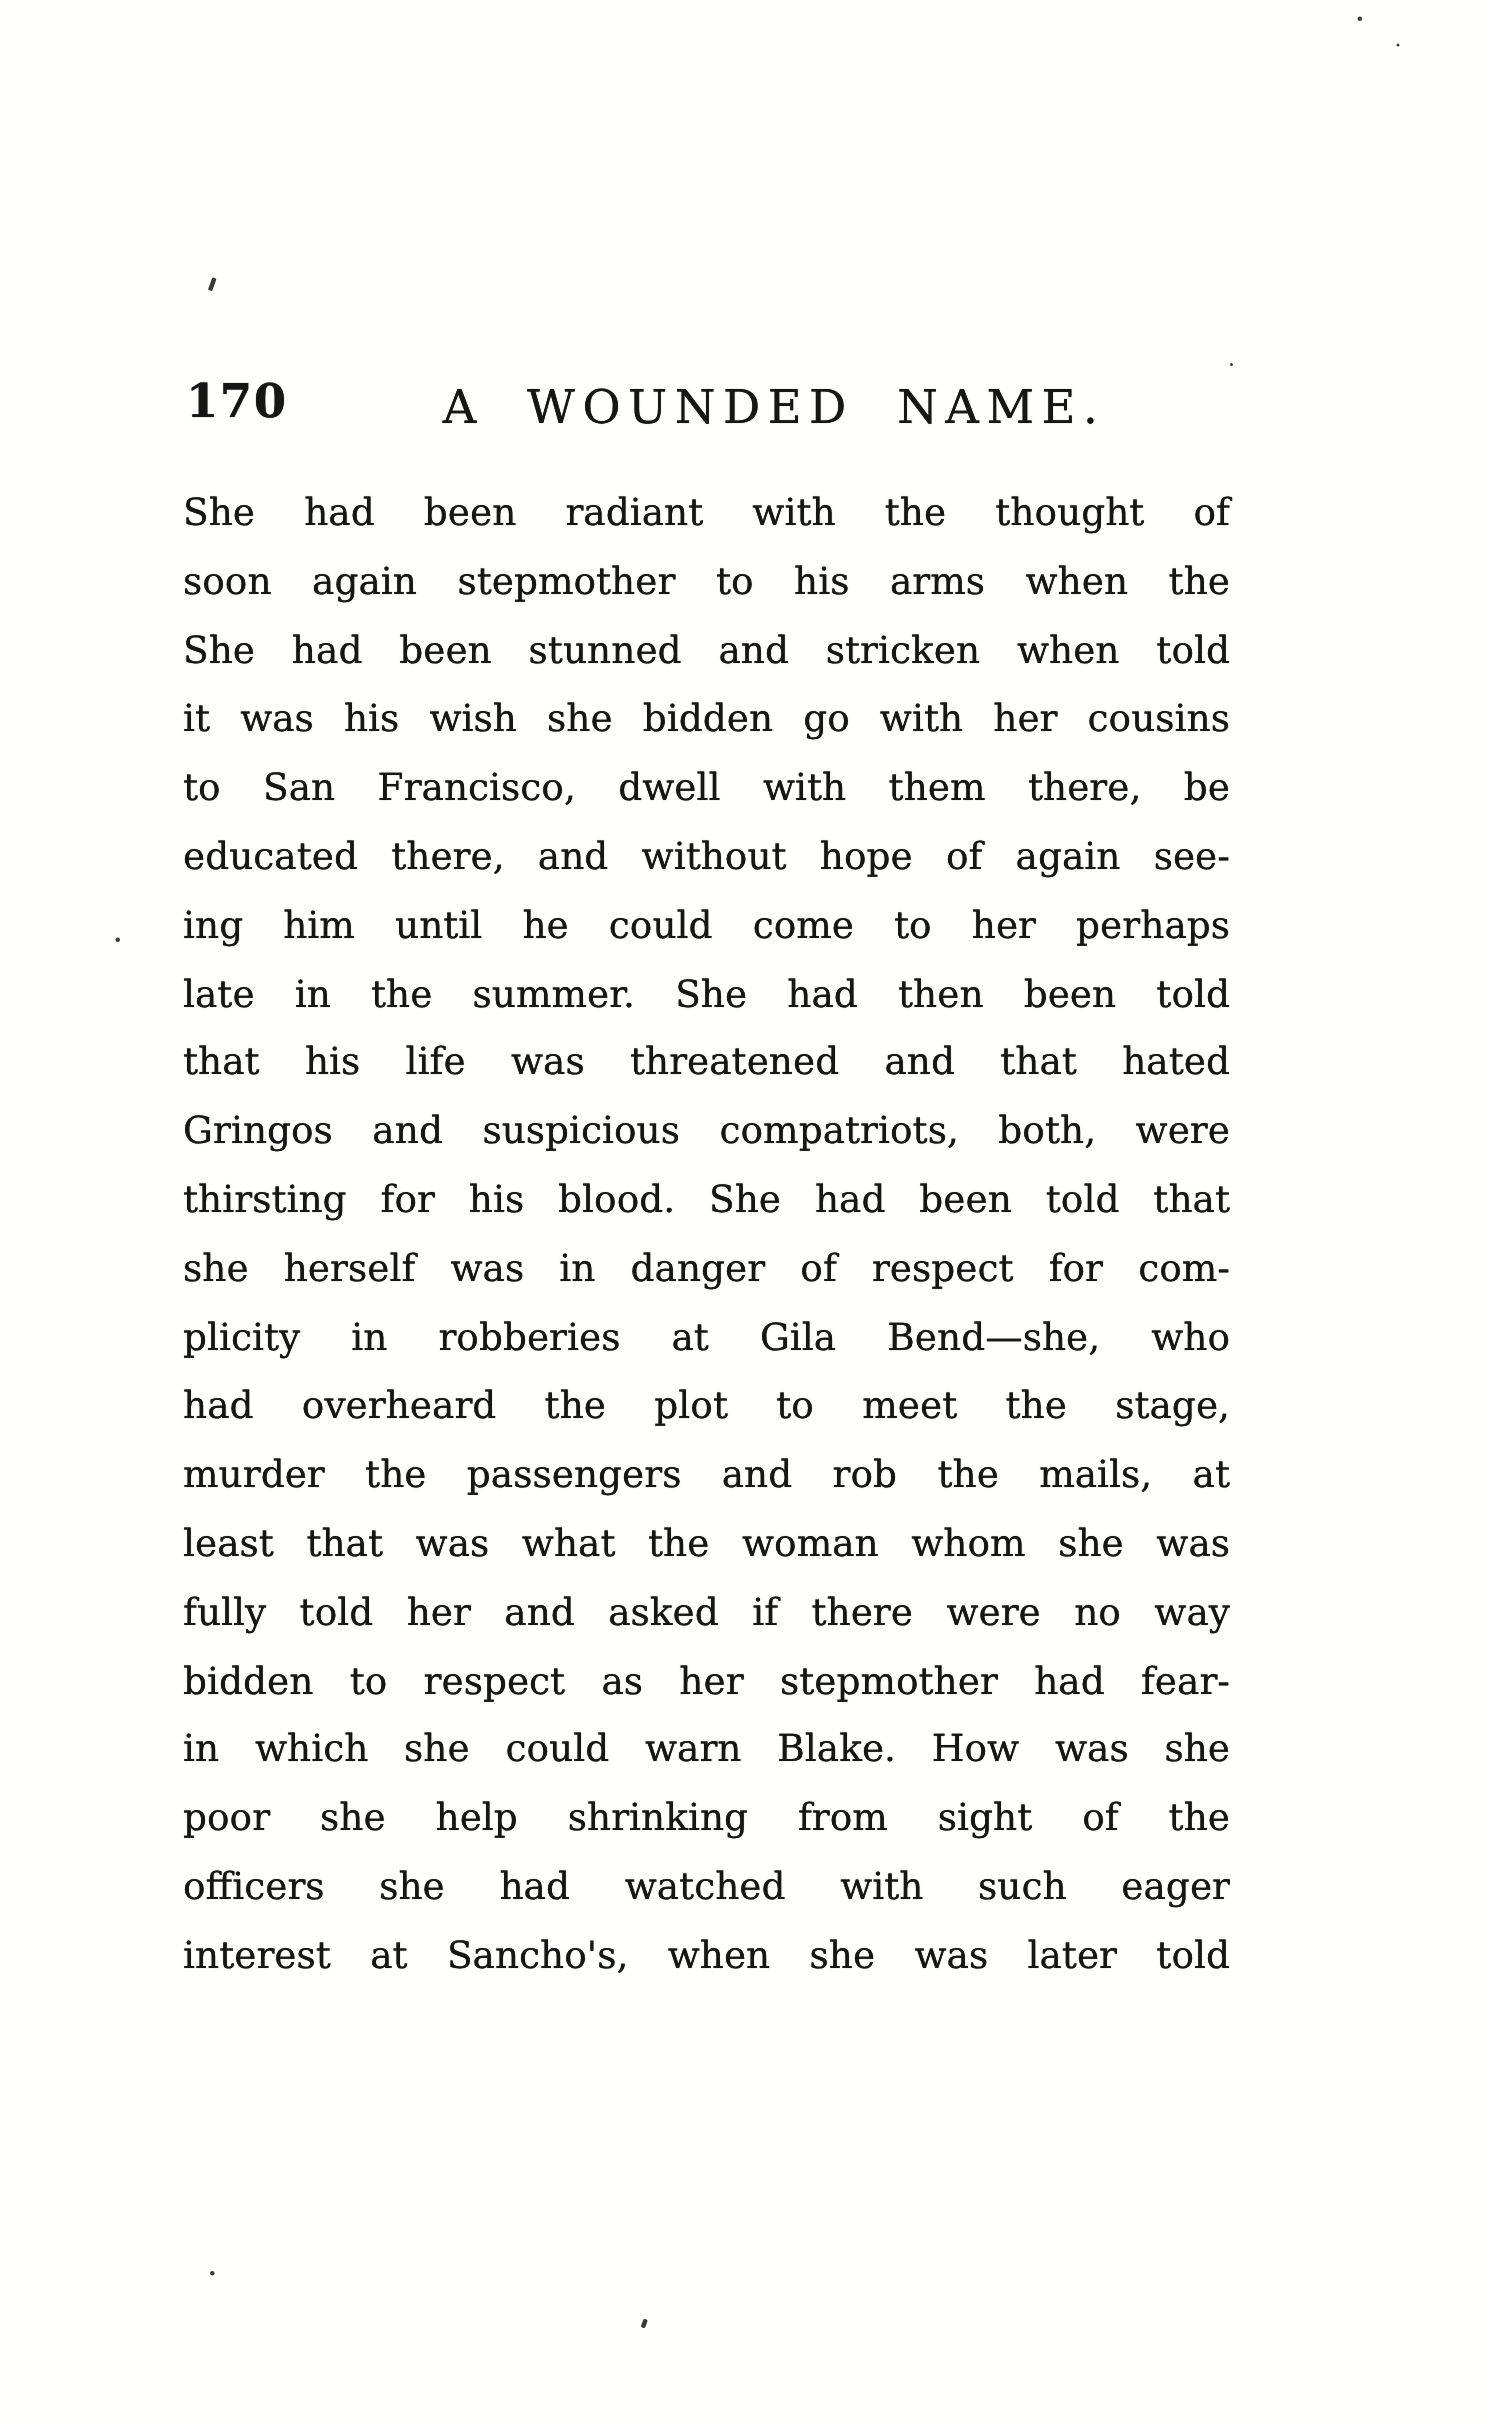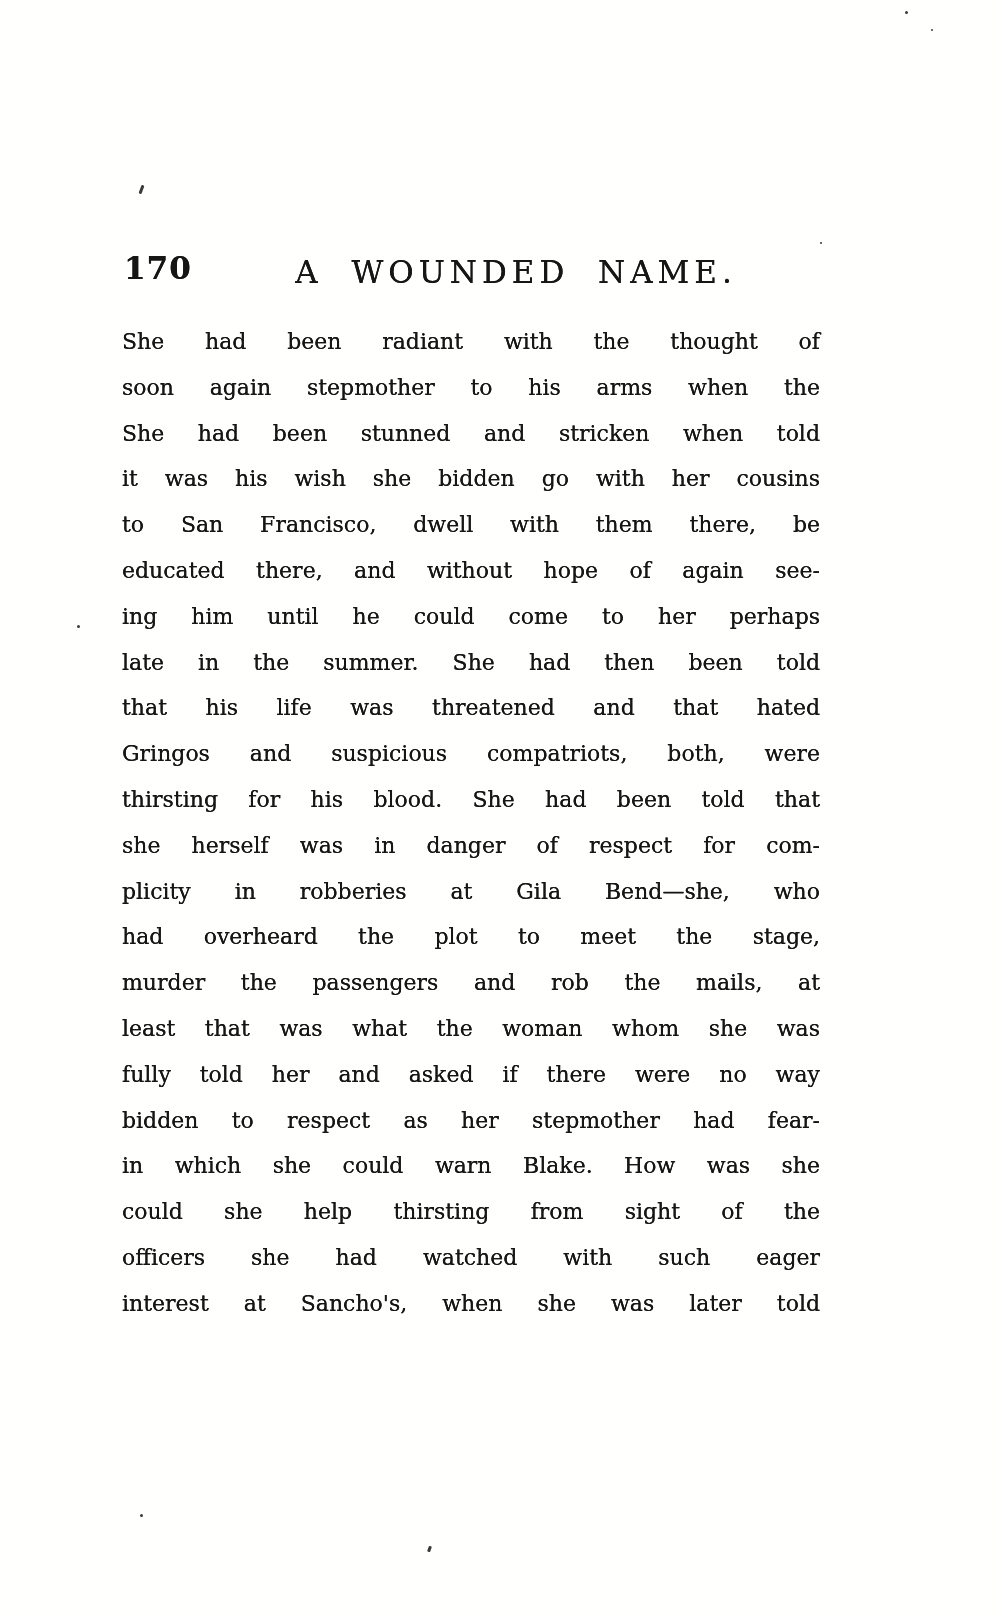--- a/index.html
+++ b/index.html
@@ -45,21 +45,21 @@
     text-shadow: 0 0 0.5px currentColor;
     margin-left: 27px;
   }
   .body-text {
     position: absolute;
     top: 319px;
     left: 122px;
     width: 698px;
   }
   .line {
-    font-size: 22px;
+    font-size: 25px;
     line-height: 45.8px;
     text-align: justify;
     text-align-last: justify;
     text-shadow: 0 0 0.5px currentColor;
     height: 45.8px;
     overflow: visible;
   }
   .speck {
     position: absolute;
     background: #3a3a3a;
@@ -93,21 +93,21 @@
     <div class="line">Gringos and suspicious compatriots, both, were</div>
     <div class="line">thirsting for his blood.  She had been told that</div>
     <div class="line">she herself was in danger of respect for com-</div>
     <div class="line">plicity in robberies at Gila Bend—she, who</div>
     <div class="line">had overheard the plot to meet the stage,</div>
     <div class="line">murder the passengers and rob the mails, at</div>
     <div class="line">least that was what the woman whom she was</div>
     <div class="line">fully told her and asked if there were no way</div>
     <div class="line">bidden to respect as her stepmother had fear-</div>
     <div class="line">in which she could warn Blake.  How was she</div>
-    <div class="line">could she help thirsting from sight of the</div>
+    <div class="line">poor she help shrinking from sight of the</div>
     <div class="line">officers she had watched with such eager</div>
     <div class="line">interest at Sancho's, when she was later told</div>
   </div>
 
   <div class="speck tick" style="left:140px; top:185px; width:3px; height:9px;"></div>
   <div class="speck" style="left:905px; top:11px; width:3px; height:3px;"></div>
   <div class="speck" style="left:931px; top:29px; width:2px; height:2px;"></div>
   <div class="speck" style="left:820px; top:242px; width:2px; height:2px;"></div>
   <div class="speck" style="left:77px; top:625px; width:3px; height:3px;"></div>
   <div class="speck" style="left:140px; top:1514px; width:3px; height:3px;"></div>

